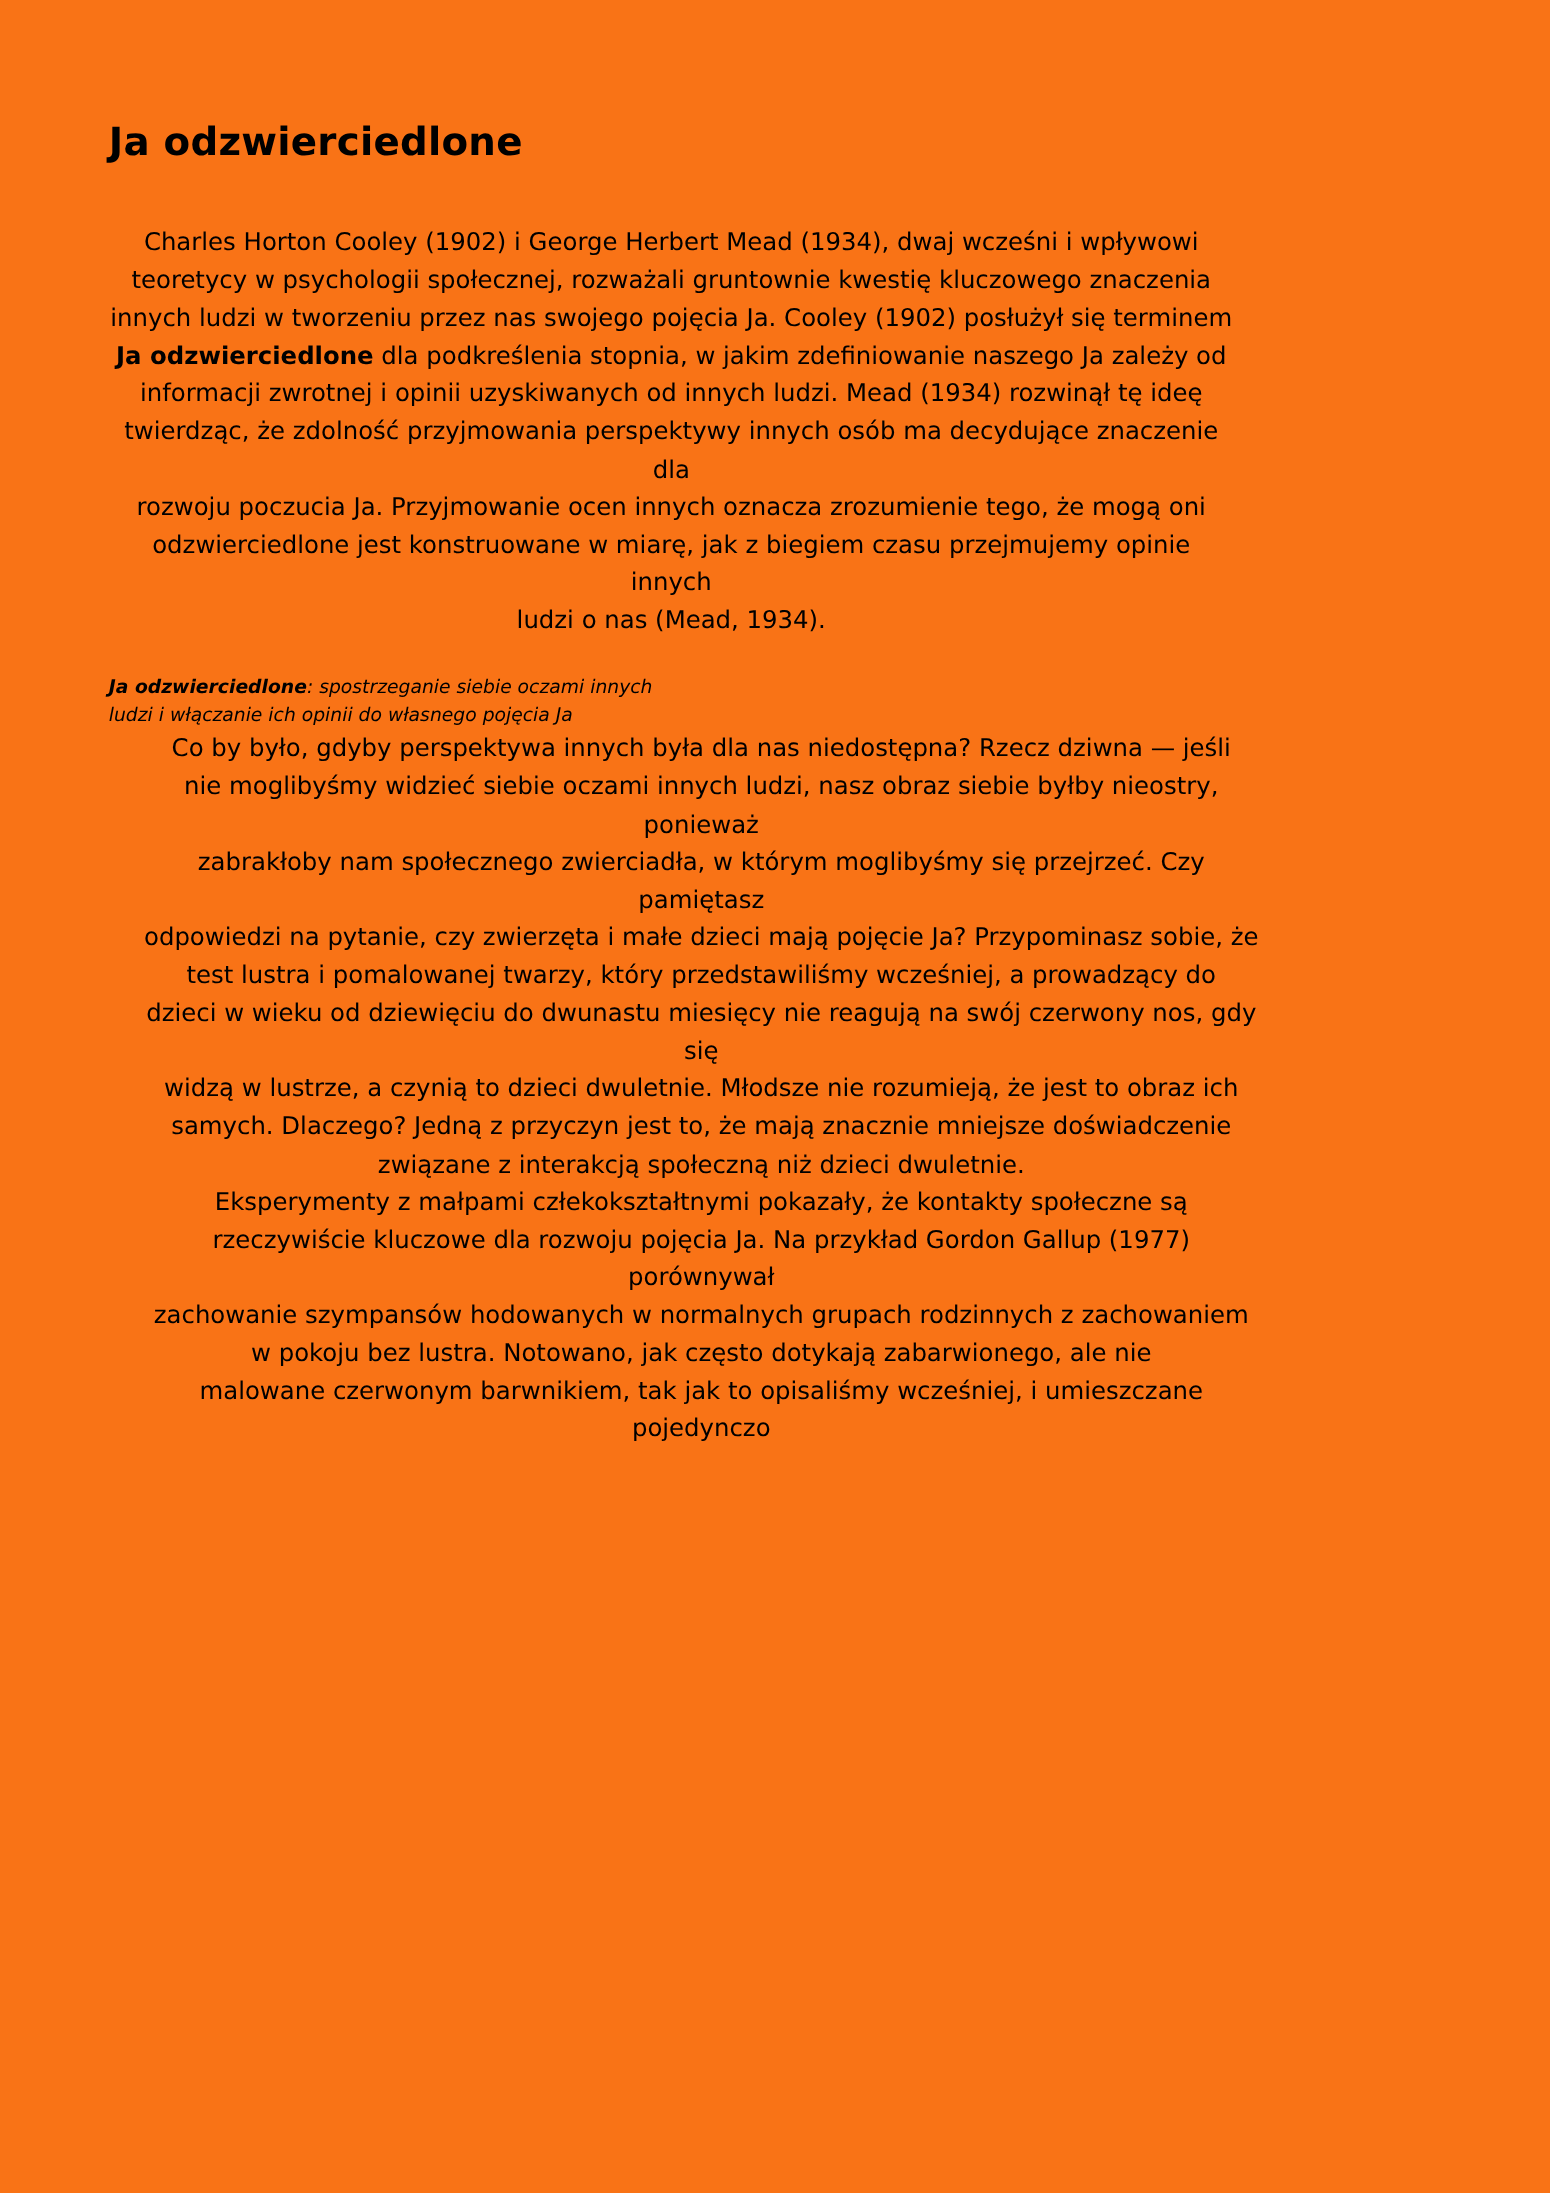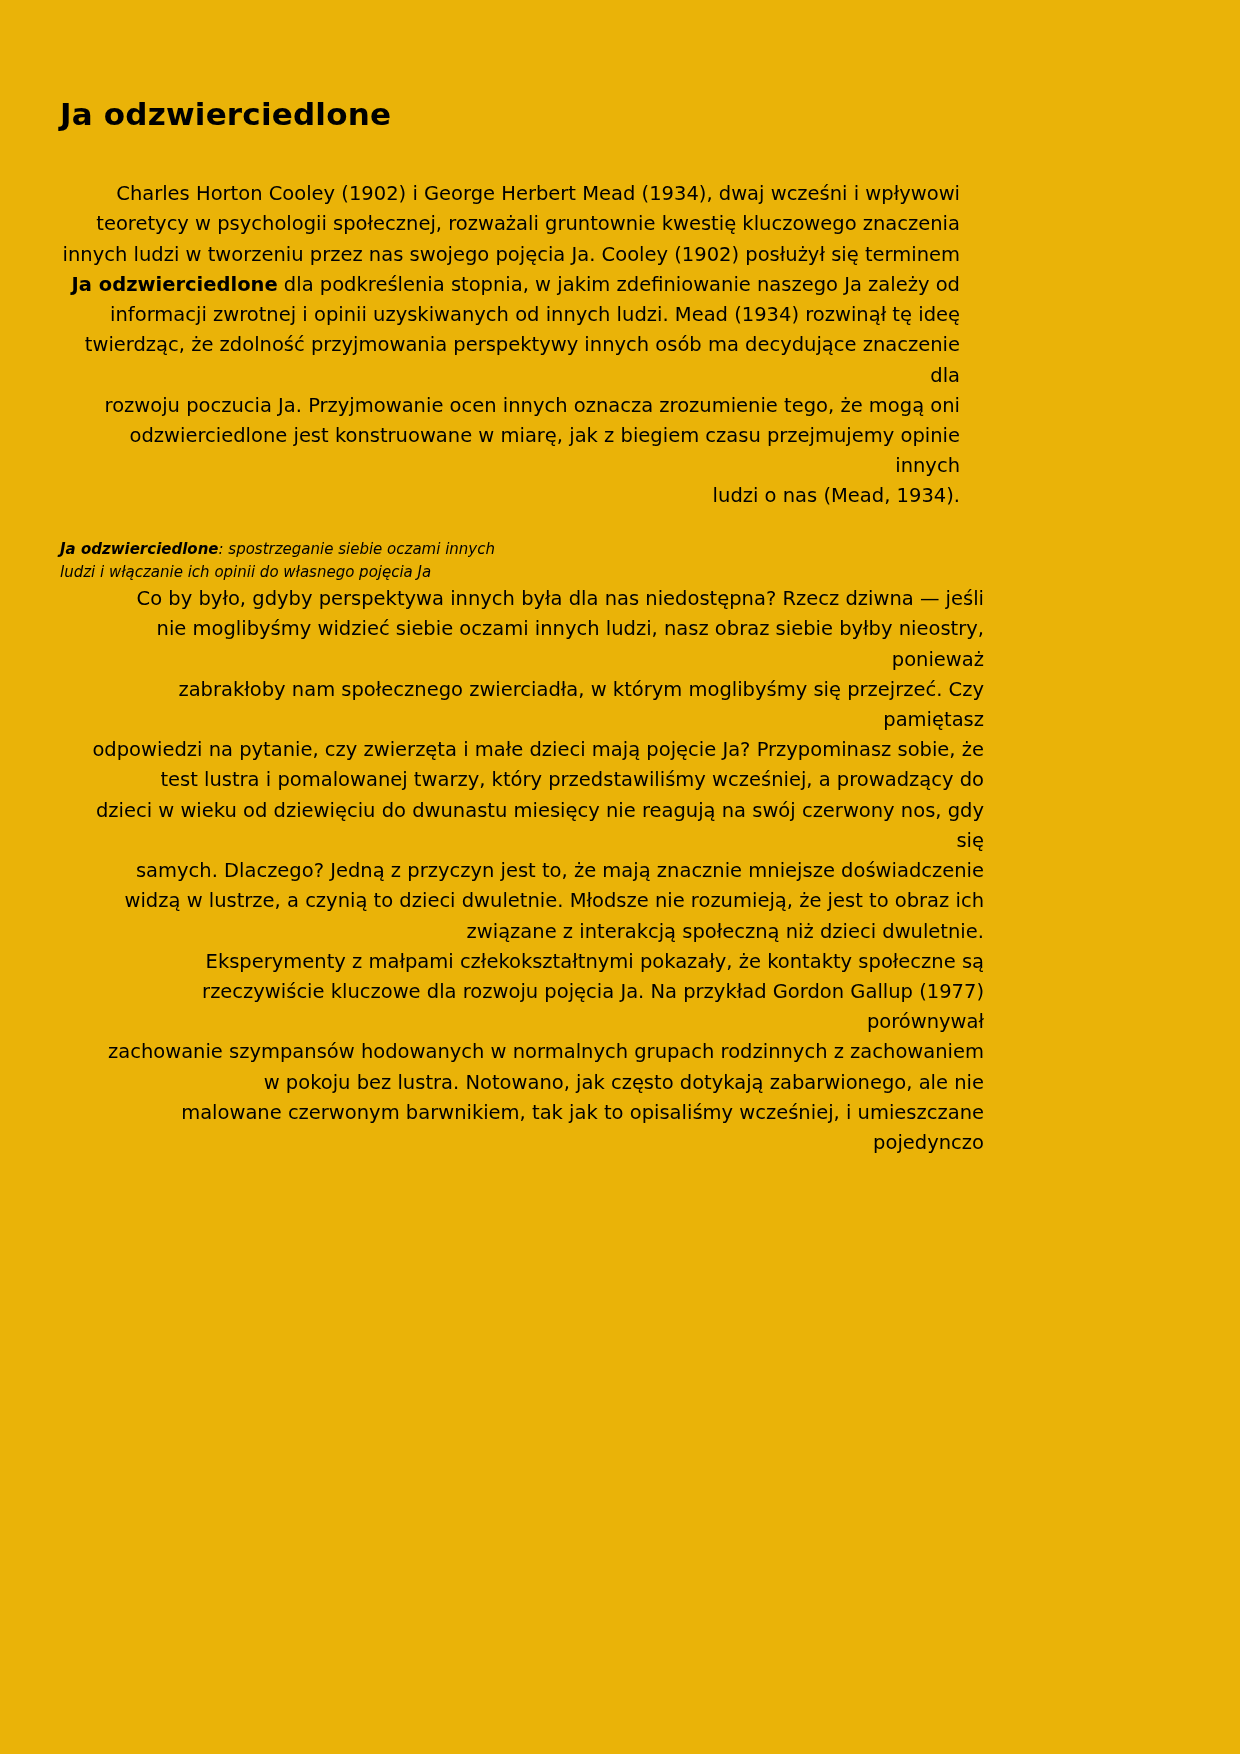--- a/index.html
+++ b/index.html
@@ -10,37 +10,37 @@
   body {
     width: 1240px;
     min-height: 1754px;
     font-family: "DejaVu Sans", sans-serif;
     color: #000000;
   }
   .page {
     width: 1240px;
     min-height: 1754px;
     box-sizing: border-box;
-    padding: 96px 110px 40px 60px;
-    background: #eab308;
+    padding: 96px 110px 40px 87px;
+    background: #f97316;
   }
   h1.doc-title {
     font-family: "DejaVu Sans", sans-serif;
     font-size: 31px;
     font-weight: bold;
     letter-spacing: 0.2px;
     margin: 0 0 46px 0;
     line-height: 1.2;
   }
   .para {
     font-size: 19.5px;
     line-height: 1.55;
     margin: 0 0 26px 0;
     max-width: 900px;
-    text-align: right;
+    text-align: center;
   }
   .para.tight {
     margin-bottom: 0;
     margin-left: 24px;
   }
   .line {
     display: block;
     white-space: pre-wrap;
   }
   .bold {
@@ -80,22 +80,22 @@
     <span class="line">ludzi i włączanie ich opinii do własnego pojęcia Ja</span>
   </div>
 
   <div class="para tight">
     <span class="line">Co by było, gdyby perspektywa innych była dla nas niedostępna? Rzecz dziwna — jeśli</span>
     <span class="line">nie moglibyśmy widzieć siebie oczami innych ludzi, nasz obraz siebie byłby nieostry, ponieważ</span>
     <span class="line">zabrakłoby nam społecznego zwierciadła, w którym moglibyśmy się przejrzeć. Czy pamiętasz</span>
     <span class="line">odpowiedzi na pytanie, czy zwierzęta i małe dzieci mają pojęcie Ja? Przypominasz sobie, że</span>
     <span class="line">test lustra i pomalowanej twarzy, który przedstawiliśmy wcześniej, a prowadzący do</span>
     <span class="line">dzieci w wieku od dziewięciu do dwunastu miesięcy nie reagują na swój czerwony nos, gdy się</span>
+    <span class="line">widzą w lustrze, a czynią to dzieci dwuletnie. Młodsze nie rozumieją, że jest to obraz ich</span>
     <span class="line">samych. Dlaczego? Jedną z przyczyn jest to, że mają znacznie mniejsze doświadczenie</span>
-    <span class="line">widzą w lustrze, a czynią to dzieci dwuletnie. Młodsze nie rozumieją, że jest to obraz ich</span>
     <span class="line">związane z interakcją społeczną niż dzieci dwuletnie.</span>
   </div>
 
   <div class="para tight">
     <span class="line">Eksperymenty z małpami człekokształtnymi pokazały, że kontakty społeczne są</span>
     <span class="line">rzeczywiście kluczowe dla rozwoju pojęcia Ja. Na przykład Gordon Gallup (1977) porównywał</span>
     <span class="line">zachowanie szympansów hodowanych w normalnych grupach rodzinnych z zachowaniem</span>
     <span class="line">w pokoju bez lustra. Notowano, jak często dotykają zabarwionego, ale nie</span>
     <span class="line">malowane czerwonym barwnikiem, tak jak to opisaliśmy wcześniej, i umieszczane pojedynczo</span>
   </div>

